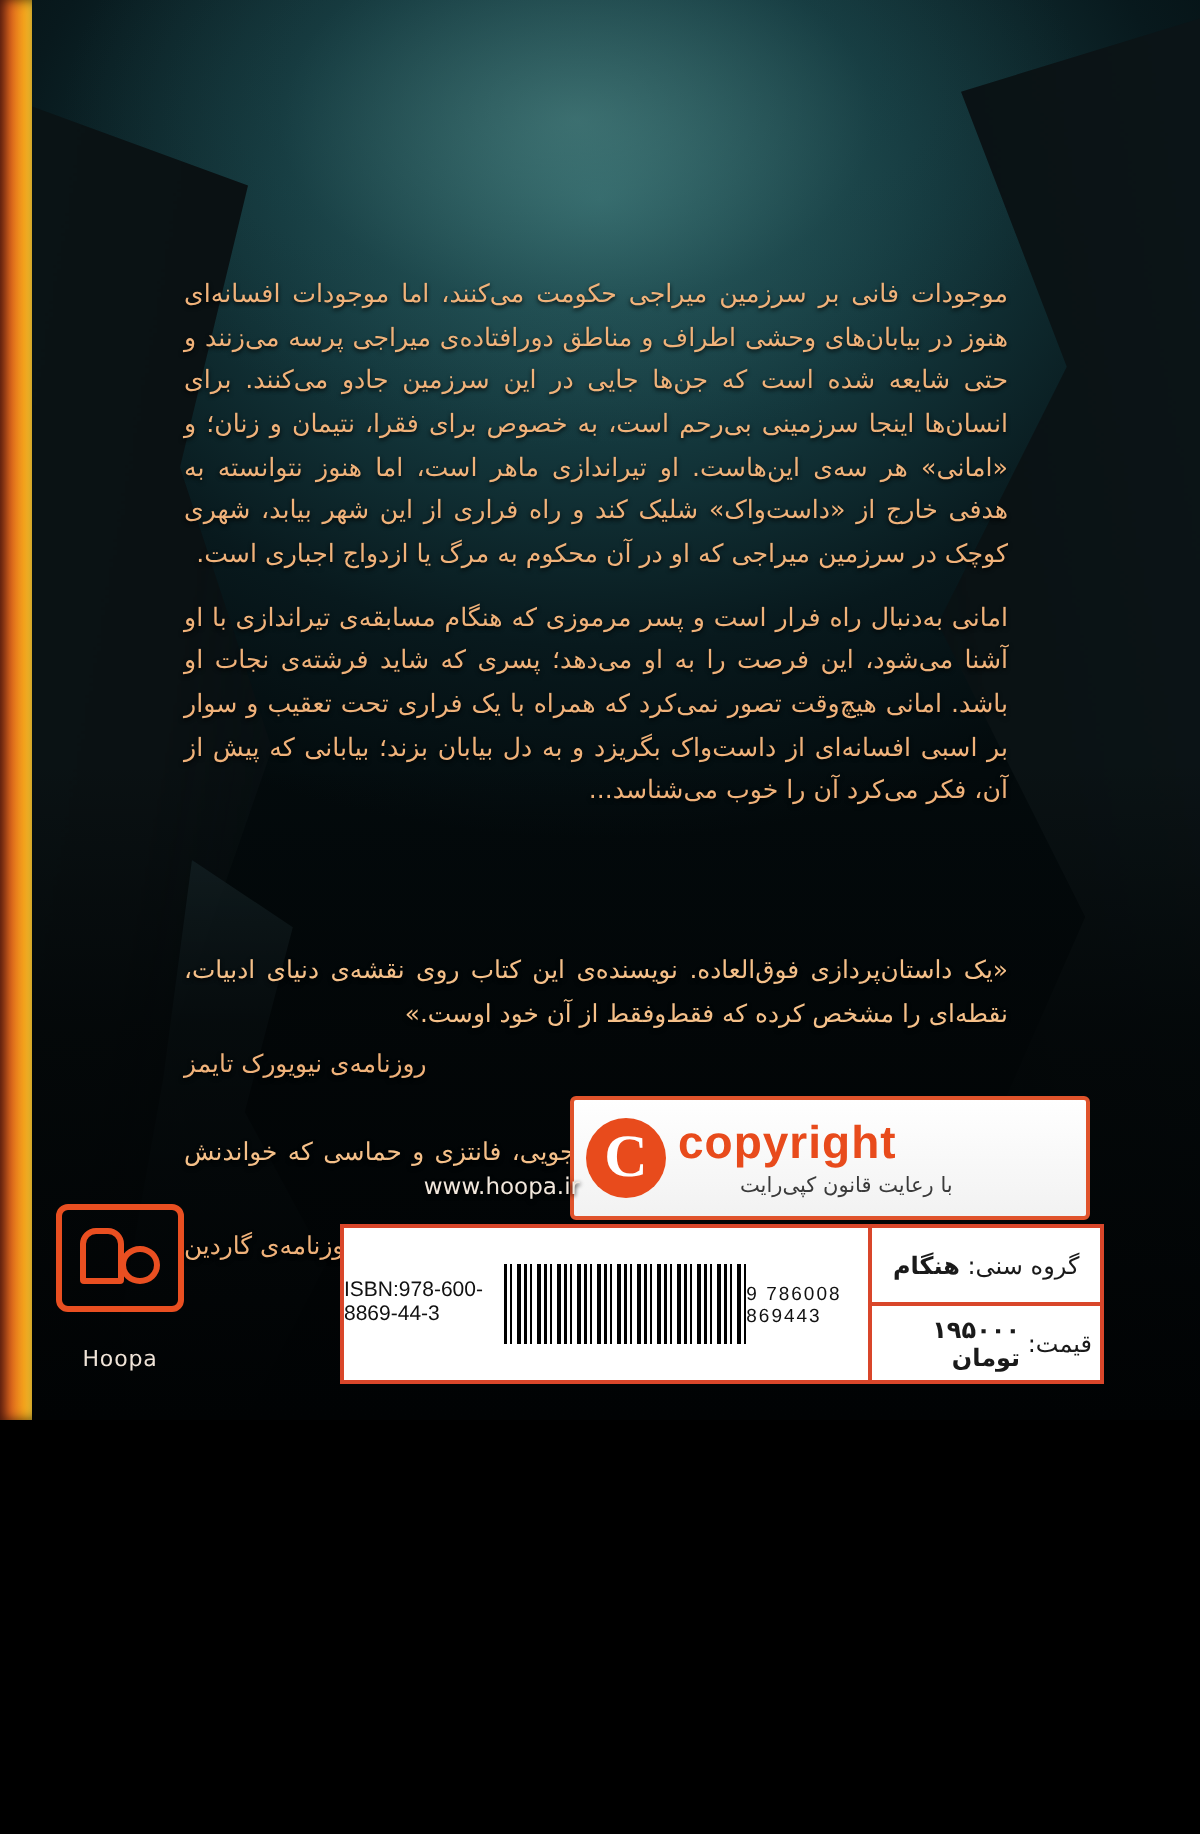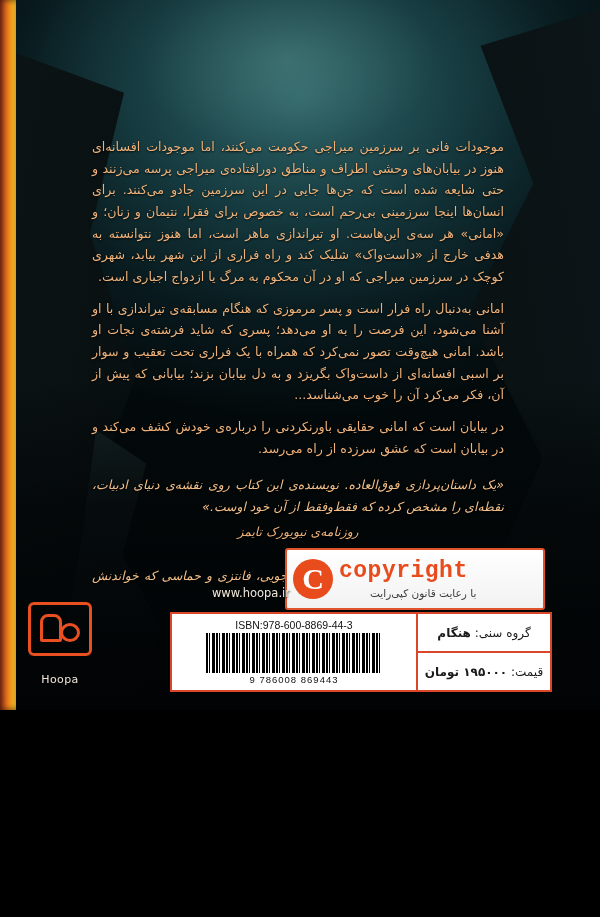--- a/index.html
+++ b/index.html
@@ -100,28 +100,28 @@
     position: absolute;
     top: 474px;
     right: 96px;
     width: 412px;
     direction: rtl;
     color: #f5c089;
     font-size: 12.4px;
     line-height: 1.8;
     text-shadow: 0 1px 2px rgba(0,0,0,0.85);
   }
-  .quote-block { margin-bottom: 22px; font-style: italic; }
+  .quote-block { margin-bottom: 22px; }
   .quote-text {
     text-align: justify;
     margin: 0;
   }
   .quote-source {
     margin: 2px 0 0 0;
-    text-align: center;
+    text-align: left;
     color: #f0b27a;
   }
 
   
   .bottom-strip {
     position: absolute;
     left: 0; right: 0; bottom: 0;
     height: 190px;
   }
 
@@ -154,21 +154,21 @@
     font-family: "Liberation Serif", serif;
     flex: 0 0 auto;
     margin-right: 6px;
   }
   .c-texts { display: flex; flex-direction: column; justify-content: center; }
   .c-word {
     color: #e84b1c;
     font-size: 23px;
     font-weight: bold;
     letter-spacing: .5px;
-    font-family: Liberation Mono, monospace;
+    font-family: Liberation Sans, sans-serif;
     line-height: 1;
   }
   .c-sub {
     direction: rtl;
     color: #3b3b3b;
     font-size: 10.5px;
     margin-top: 4px;
     text-align: right;
     margin-left: 31px;
   }
@@ -201,21 +201,21 @@
     color: #1a1a1a;
     border-bottom: 2px solid #d9462a;
     padding: 0 4px;
     box-sizing: border-box;
   }
   .info-cell:last-child { border-bottom: none; }
   .info-cell b { font-weight: bold; }
   .info-col-left {
     flex: 1;
     display: flex;
-    flex-direction: column;
+    flex-direction: row;
     align-items: center;
     justify-content: center;
     direction: ltr;
   }
   .isbn-text {
     font-size: 10.5px;
     color: #111;
     font-family: "Liberation Sans", sans-serif;
     margin-bottom: 2px;
   }
@@ -223,21 +223,21 @@
     width: 176px;
     height: 40px;
     background:
       repeating-linear-gradient(90deg,
         #000 0px, #000 1.6px, #fff 1.6px, #fff 3.2px,
         #000 3.2px, #000 4px, #fff 4px, #fff 6.4px,
         #000 6.4px, #000 8.6px, #fff 8.6px, #fff 10px);
     position: relative;
   }
   .barcode-num {
-    text-align: right;
+    text-align: left;
     font-size: 9.5px;
     letter-spacing: 1px;
     font-family: "Liberation Sans", sans-serif;
     color: #111;
     margin-top: 1px;
   }
 
   
   .website {
     position: absolute;
@@ -300,21 +300,20 @@
   <div class="mist"></div>
   <div class="cliff-left"></div>
   <div class="cliff-right"></div>
   <div class="rock-mid"></div>
   <div class="ground"></div>
   <div class="spine"></div>
 
   <div class="blurb">
     <p>موجودات فانی بر سرزمین میراجی حکومت می‌کنند، اما موجودات افسانه‌ای هنوز در بیابان‌های وحشی اطراف و مناطق دورافتاده‌ی میراجی پرسه می‌زنند و حتی شایعه شده است که جن‌ها جایی در این سرزمین جادو می‌کنند. برای انسان‌ها اینجا سرزمینی بی‌رحم است، به خصوص برای فقرا، نتیمان و زنان؛ و «امانی» هر سه‌ی این‌هاست. او تیراندازی ماهر است، اما هنوز نتوانسته به هدفی خارج از «داست‌واک» شلیک کند و راه فراری از این شهر بیابد، شهری کوچک در سرزمین میراجی که او در آن محکوم به مرگ یا ازدواج اجباری است.</p>
     <p>امانی به‌دنبال راه فرار است و پسر مرموزی که هنگام مسابقه‌ی تیراندازی با او آشنا می‌شود، این فرصت را به او می‌دهد؛ پسری که شاید فرشته‌ی نجات او باشد. امانی هیچ‌وقت تصور نمی‌کرد که همراه با یک فراری تحت تعقیب و سوار بر اسبی افسانه‌ای از داست‌واک بگریزد و به دل بیابان بزند؛ بیابانی که پیش از آن، فکر می‌کرد آن را خوب می‌شناسد...</p>
-    <p>در بیابان است که امانی حقایقی باورنکردنی را درباره‌ی خودش کشف می‌کند و در بیابان است که عشق سرزده از راه می‌رسد.</p>
   </div>
 
   <div class="quotes">
     <div class="quote-block">
       <p class="quote-text">«یک داستان‌پردازی فوق‌العاده. نویسنده‌ی این کتاب روی نقشه‌ی دنیای ادبیات، نقطه‌ای را مشخص کرده که فقط‌وفقط از آن خود اوست.»</p>
       <p class="quote-source">روزنامه‌ی نیویورک تایمز</p>
     </div>
     <div class="quote-block">
       <p class="quote-text">«کتابی با لحن ساده و گیرا در ژانر ماجراجویی، فانتزی و حماسی که خواندنش بسیار لذت‌بخش است.»</p>
       <p class="quote-source">روزنامه‌ی گاردین</p>

